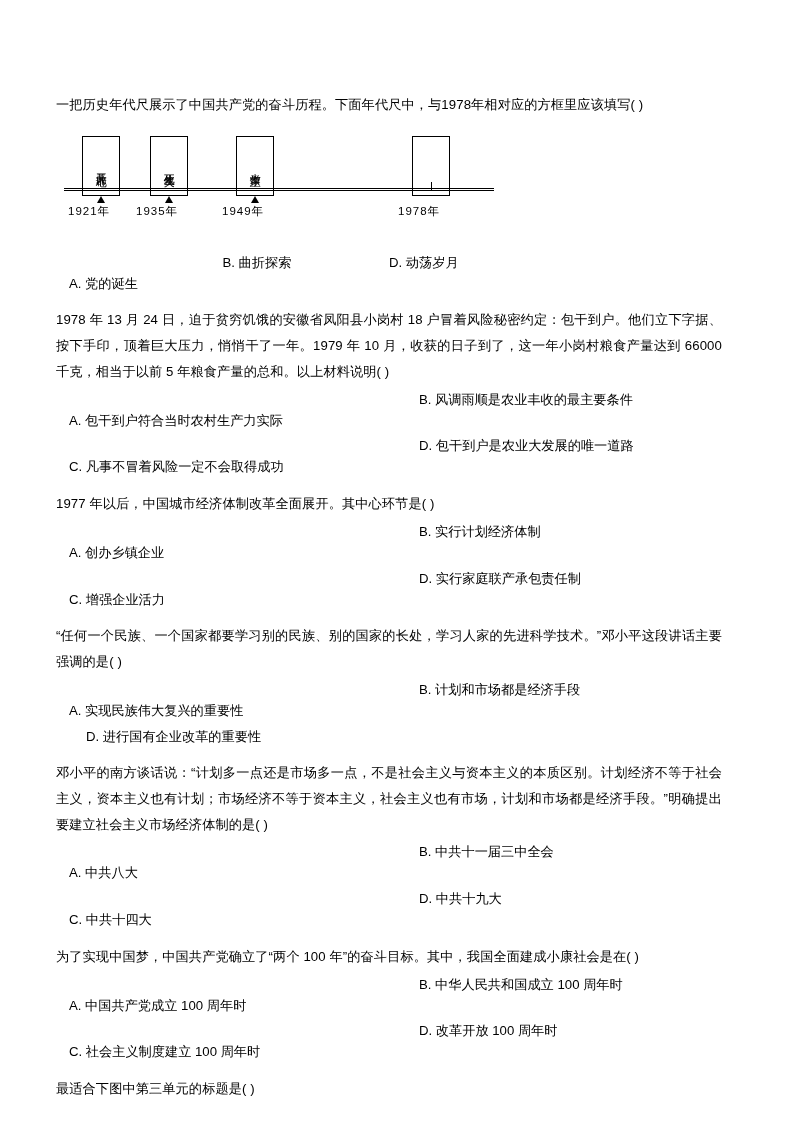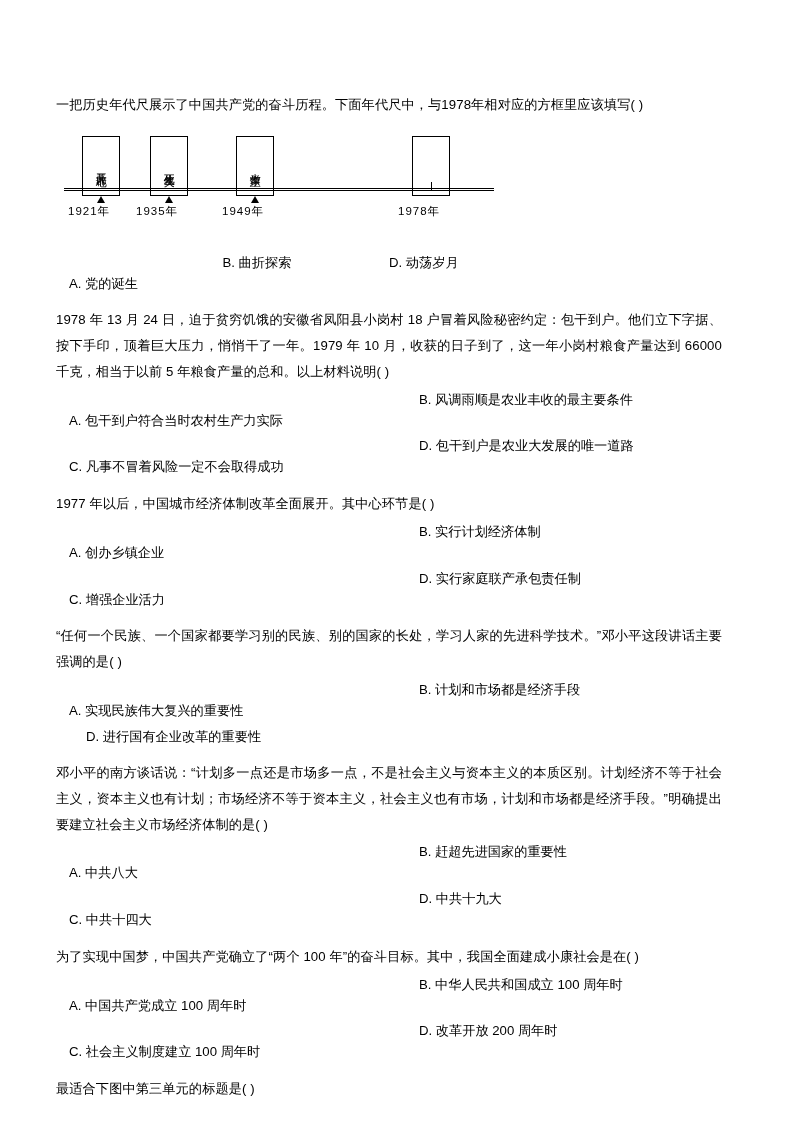--- a/index.html
+++ b/index.html
@@ -235,41 +235,41 @@
       </div>
     </div>
 
     <div class="gap"></div>
 
     <div class="q">
       <div class="q-stem">邓小平的南方谈话说：“计划多一点还是市场多一点，不是社会主义与资本主义的本质区别。计划经济不等于社会主义，资本主义也有计划；市场经济不等于资本主义，社会主义也有市场，计划和市场都是经济手段。”明确提出要建立社会主义市场经济体制的是(        )</div>
       <div class="options">
         <div class="opt-row opt-2col">
           <div class="opt indent">A. 中共八大</div>
-          <div class="opt secondcol">B. 赶超先进国家的重要性</div>
+          <div class="opt secondcol">B. 中共十一届三中全会</div>
         </div>
         <div class="opt-row opt-2col">
           <div class="opt indent">C. 中共十四大</div>
           <div class="opt secondcol">D. 中共十九大</div>
         </div>
       </div>
     </div>
 
     <div class="gap"></div>
 
     <div class="q">
       <div class="q-stem">为了实现中国梦，中国共产党确立了“两个 100 年”的奋斗目标。其中，我国全面建成小康社会是在(        )</div>
       <div class="options">
         <div class="opt-row opt-2col">
           <div class="opt indent">A. 中国共产党成立 100 周年时</div>
           <div class="opt secondcol">B. 中华人民共和国成立 100 周年时</div>
         </div>
         <div class="opt-row opt-2col">
           <div class="opt indent">C. 社会主义制度建立 100 周年时</div>
-          <div class="opt secondcol">D. 改革开放 200 周年时</div>
+          <div class="opt secondcol">D. 改革开放 100 周年时</div>
         </div>
       </div>
     </div>
 
     <div class="gap"></div>
 
     <div class="q">
       <div class="q-stem">最适合下图中第三单元的标题是(        )</div>
     </div>
 

